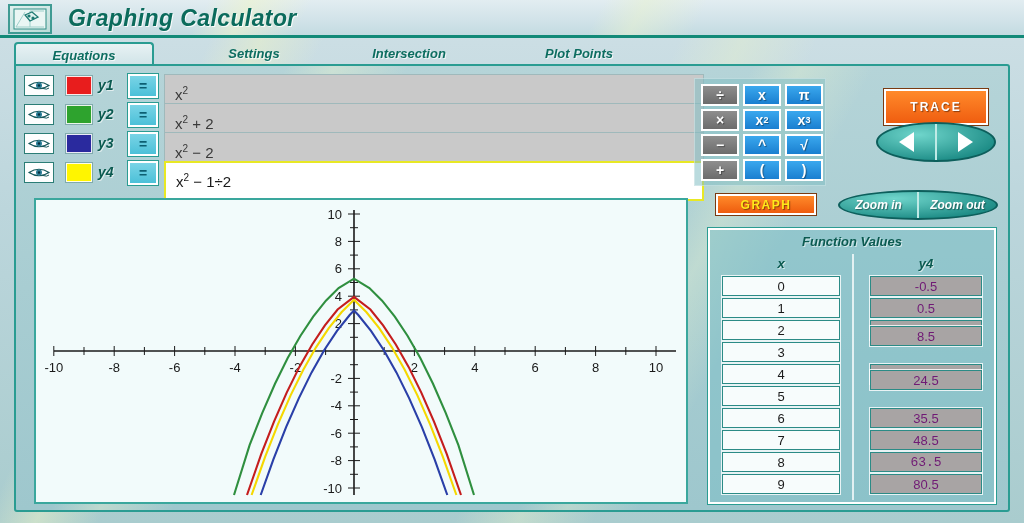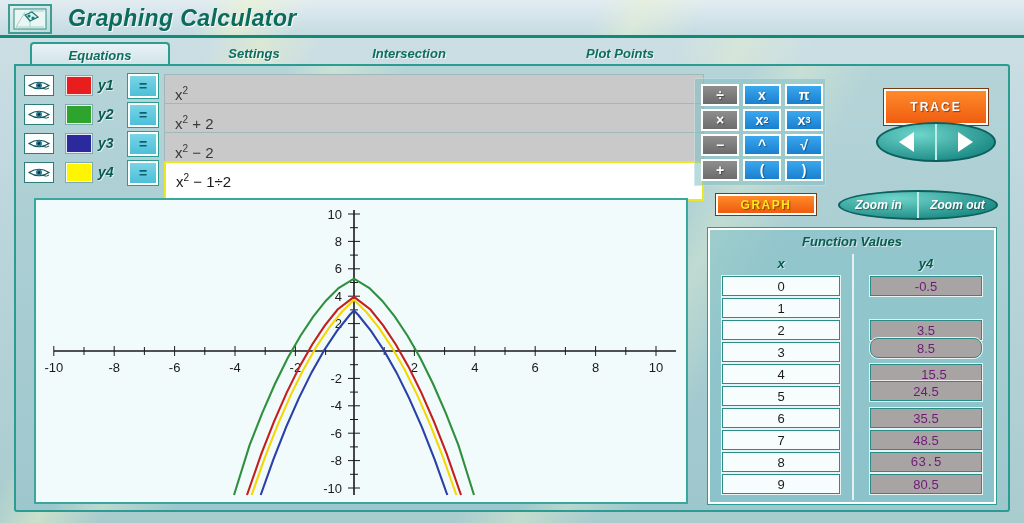--- a/index.html
+++ b/index.html
@@ -53,21 +53,20 @@
   .tab {
     position: absolute; top: 0; height: 24px;
     font-size: 13px; font-weight: bold; font-style: italic;
     color: #0d6d60; text-align: center; line-height: 24px;
     text-shadow: 1px 1px 0 rgba(255,255,255,.7);
   }
   .tab.active {
     background: linear-gradient(180deg,#e8f2f4,#cfe3e7);
     border: 2px solid #2a9c92; border-bottom: none;
     border-radius: 4px 4px 0 0;
-    margin-left: 16px;
   }
 
   
   #body {
     position: absolute; left: 14px; top: 64px;
     width: 996px; height: 448px;
     background:
       linear-gradient(118deg,
         rgba(255,255,255,0) 22%, rgba(236,244,208,.4) 26%,
         rgba(255,255,255,0) 32%, rgba(255,255,255,0) 60%,
@@ -243,21 +242,21 @@
         <circle cx="20" cy="10" r="1.6" fill="#1d7a72"></circle>
       </svg>
     </div>
     <div id="title">Graphing Calculator</div>
   </div>
 
   <div id="tabstrip">
     <div class="tab active" style="left:0; width:140px;">Equations</div>
     <div class="tab" style="left:170px; width:140px;">Settings</div>
     <div class="tab" style="left:320px; width:150px;">Intersection</div>
-    <div class="tab" style="left:490px; width:150px;text-align:right;">Plot Points</div>
+    <div class="tab" style="left:490px; width:150px;">Plot Points</div>
   </div>
 
   <div id="body">
 
     <div class="eqrow" style="top:8px;">
       <div class="eye">
         <svg width="22" height="13" viewBox="0 0 22 13">
           <path d="M1 6.5 Q11 0 21 6.5 Q11 13 1 6.5 Z" fill="#ffffff" stroke="#14575a" stroke-width="1.2"></path>
           <circle cx="11" cy="6.5" r="3" fill="#2b7d96"></circle>
           <circle cx="11" cy="6.5" r="1.2" fill="#08303c"></circle>
@@ -459,28 +458,29 @@
 
     <div id="fvpanel">
       <div id="fvtitle">Function Values</div>
       <div class="colhead" style="left:12px; width:118px;">x</div>
       <div class="colhead" style="left:160px; width:112px;">y4</div>
       <div id="divider"></div>
 
       <div class="cell x" style="top:46px;">0</div>
       <div class="cell y" style="top:46px;">-0.5</div>
       <div class="cell x" style="top:68px;">1</div>
+      <div class="cell y" style="top:68px;">0.5</div>
       <div class="cell x" style="top:90px;">2</div>
       <div class="cell y" style="top:90px;">3.5</div>
       <div class="cell x" style="top:112px;">3</div>
-      <div class="cell y" style="top:108px;border-radius:8px;">8.5</div>
+      <div class="cell y" style="top:96px;">8.5</div>
       <div class="cell x" style="top:134px;">4</div>
       <div class="cell y" style="top:134px;padding-left:16px;">15.5</div>
       <div class="cell x" style="top:156px;">5</div>
-      <div class="cell y" style="top:140px;margin-top:11px;">24.5</div>
+      <div class="cell y" style="top:140px;">24.5</div>
       <div class="cell x" style="top:178px;">6</div>
       <div class="cell y" style="top:178px;">35.5</div>
       <div class="cell x" style="top:200px;">7</div>
       <div class="cell y" style="top:200px;">48.5</div>
       <div class="cell x" style="top:222px;">8</div>
       <div class="cell y" style="top:222px;font-family:Liberation Mono, monospace;">63.5</div>
       <div class="cell x" style="top:244px;">9</div>
       <div class="cell y" style="top:244px;">80.5</div>
     </div>
 

